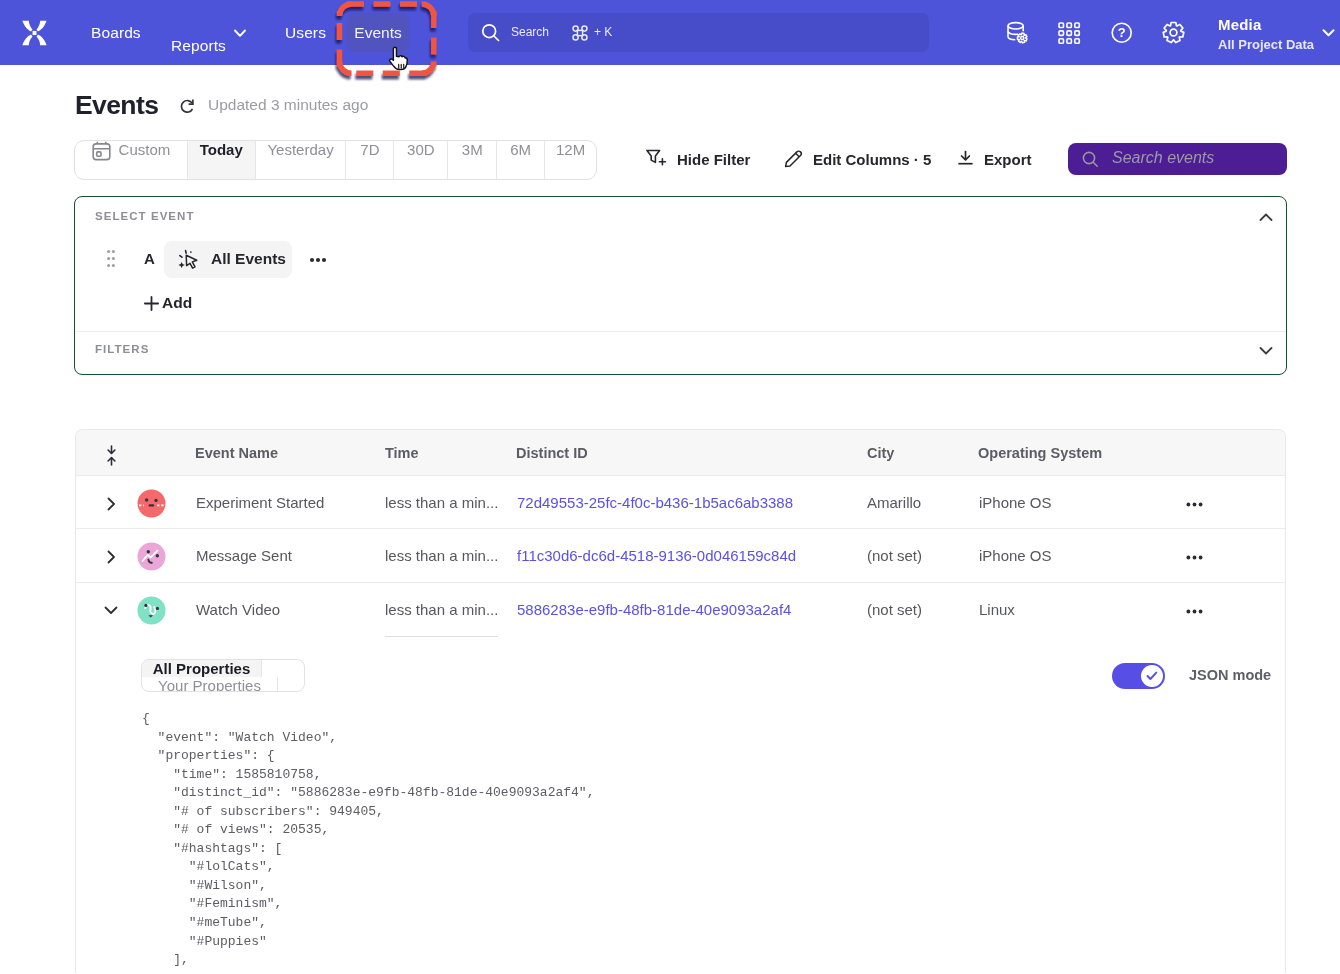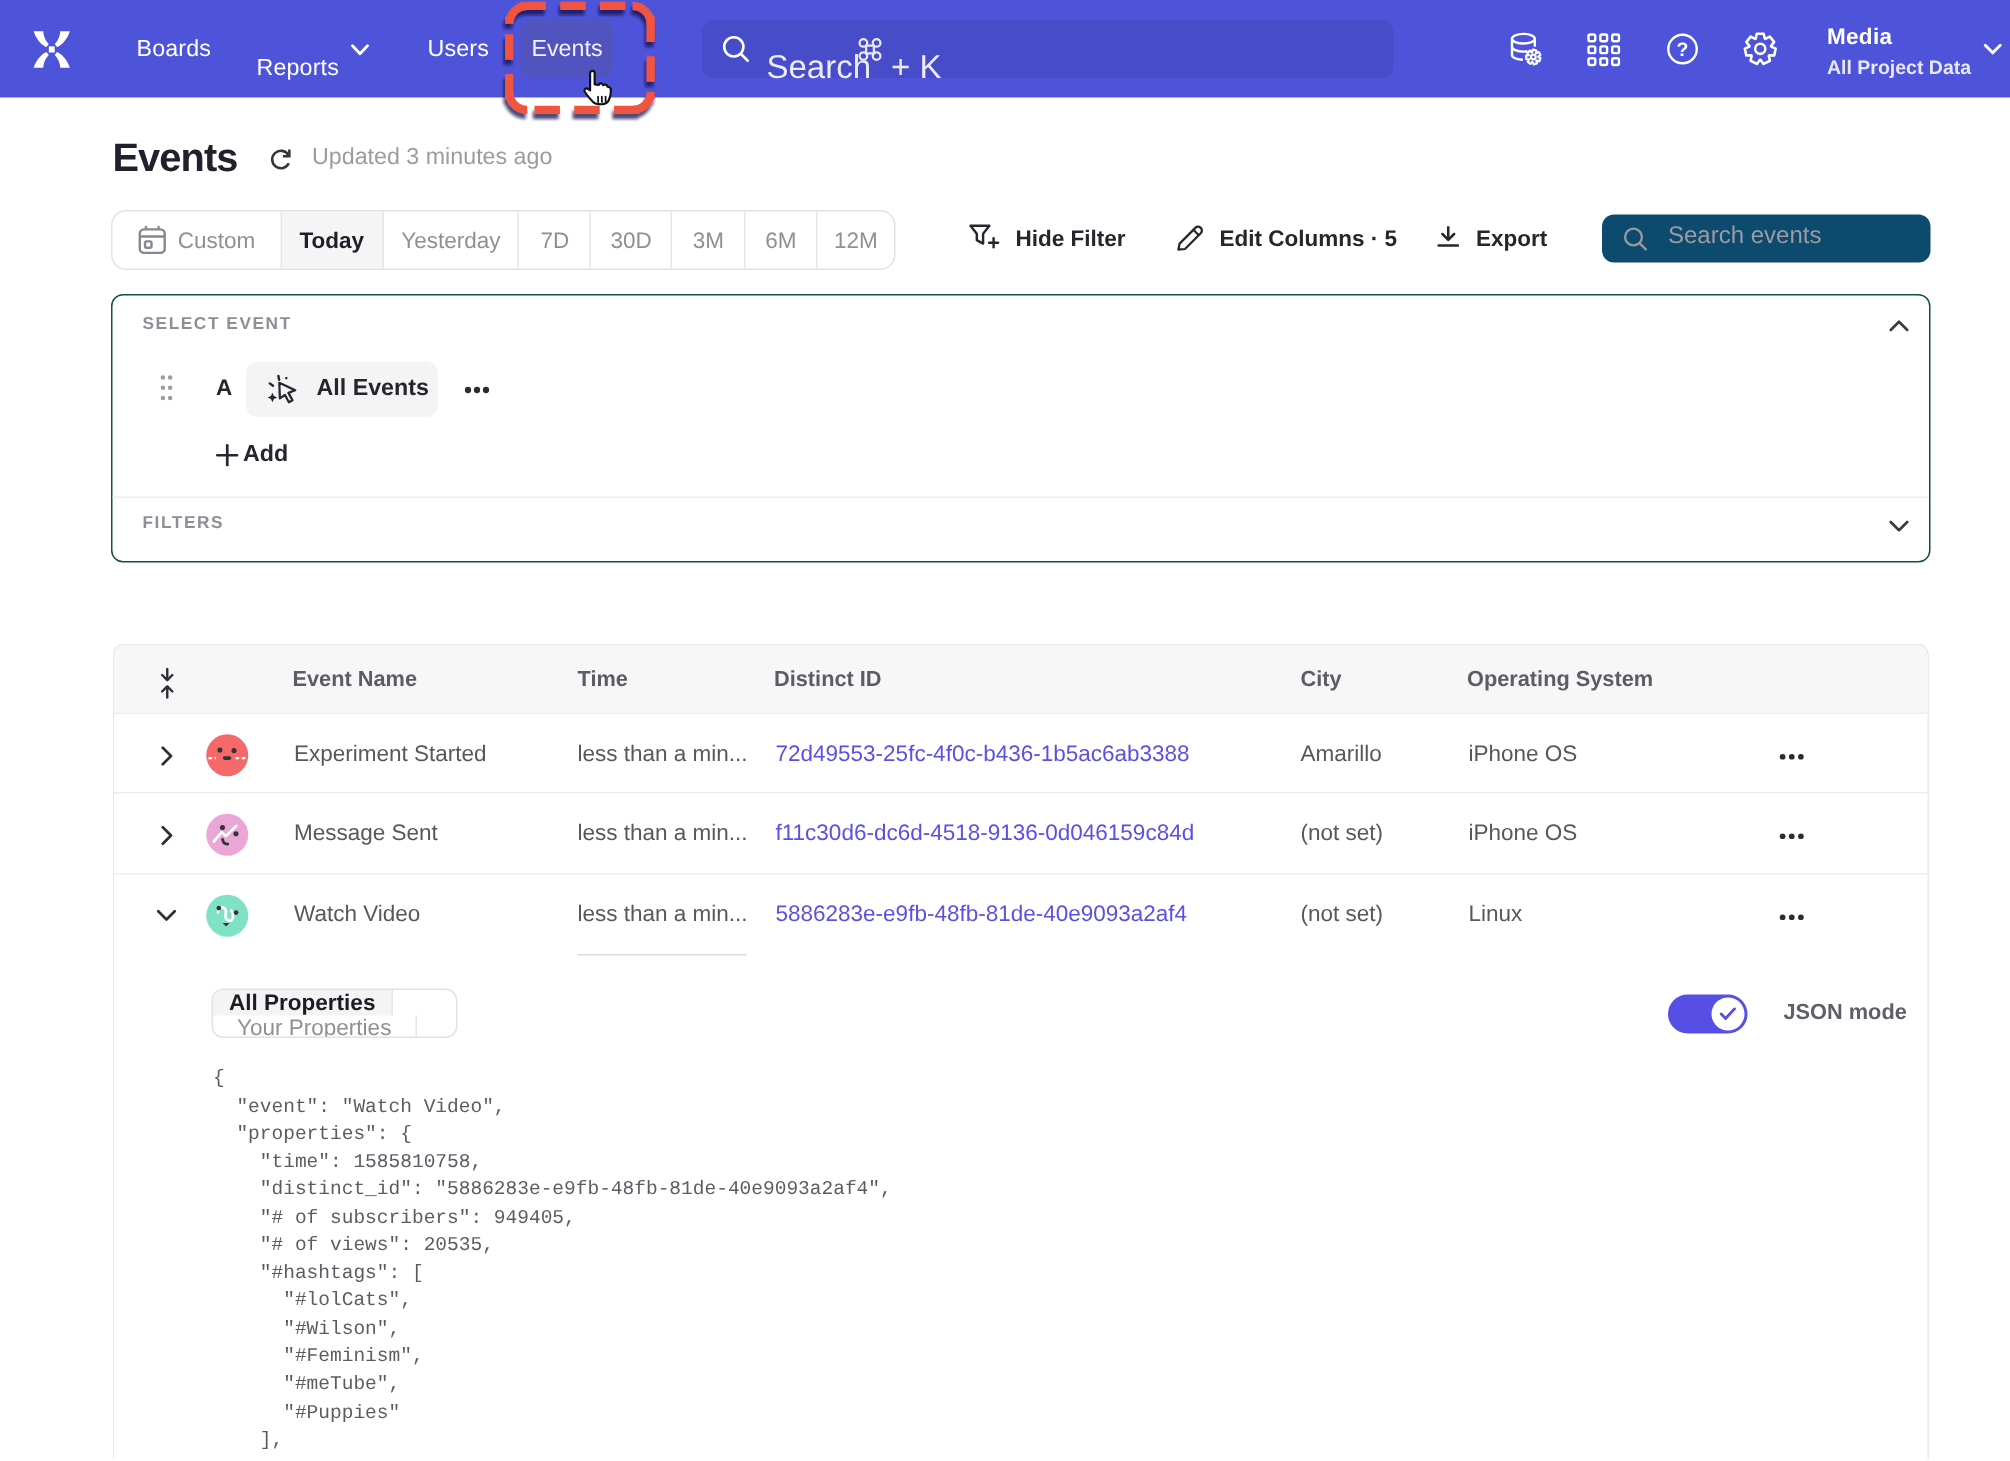--- a/index.html
+++ b/index.html
@@ -10,41 +10,41 @@
 
   
   #nav { position:absolute; left:0; top:0; width:1340px; height:65px; background:#4e54da; }
   .navlink { position:absolute; top:0; height:65px; line-height:65px; color:#fff;
     font-size:15.5px; font-weight:500; letter-spacing:.1px; }
   #evbtn { position:absolute; left:347px; top:13px; width:62px; height:39px;
     background:#5154bf; border-radius:8px; color:#f2f1fa; font-size:15.5px; font-weight:500;
     text-align:center; line-height:39px; }
   #searchbox { position:absolute; left:468px; top:13px; width:461px; height:39px;
     background:#474cc8; border-radius:8px; }
-  #searchbox .stxt { position:absolute; left:43px; top:12px; height:39px; line-height:39px;
-    color:#eceafd; font-size:22px; }
+  #searchbox .stxt { position:absolute; left:43px; top:0; height:39px; line-height:39px;
+    color:#eceafd; font-size:12px; }
   .medtxt { position:absolute; color:#fff; }
 
   
   #h1 { position:absolute; left:75px; top:90px; font-size:26.5px; font-weight:700;
     color:#21212e; letter-spacing:-.6px; }
   #updated { position:absolute; left:208px; top:96px; font-size:15.5px; color:#9b9ba4; }
 
   
   #dates { position:absolute; left:74px; top:140px; height:40px; width:523px;
     border:1px solid #e2e2e4; border-radius:10px; background:#fff; display:flex; overflow:hidden; }
-  #dates .seg { height:100%; display:flex; align-items:center; justify-content:center;
+  #dates .seg { height:100%; display:flex; justify-content:center;
     font-size:15px; color:#8f8f96; border-right:1px solid #e6e6e8; }
   #dates .seg:last-child { border-right:none; }
   #dates .sel { background:#f5f5f6; color:#1f1f28; font-weight:700; }
 
   
   .tbtxt { position:absolute; top:151px; font-size:15px; font-weight:600; color:#26262e; }
   #sevents { position:absolute; left:1068px; top:143px; width:219px; height:32px;
-    background:#0c4a6e; border-radius:8px; }
+    background:#4c1d95; border-radius:8px;font-style:italic; }
   #sevents span { position:absolute; left:44px; top:6px; font-size:16px; color:#9b9ba2; }
 
   
   #panel { position:absolute; left:74px; top:196px; width:1213px; height:179px;
     border:1px solid #14532d; border-radius:8px; background:#fff; }
   .lbl { position:absolute; font-size:11.5px; font-weight:600; letter-spacing:1.05px; color:#8e8e96; }
   #pill { position:absolute; left:89px; top:44px; width:128px; height:37px;
     background:#f4f4f5; border-radius:8px; }
   #pill span { position:absolute; left:47px; top:9px; font-size:15.5px; font-weight:600; color:#25252d; }
   #adda { position:absolute; left:87px; top:97px; font-size:15.5px; font-weight:600; color:#25252d; }

